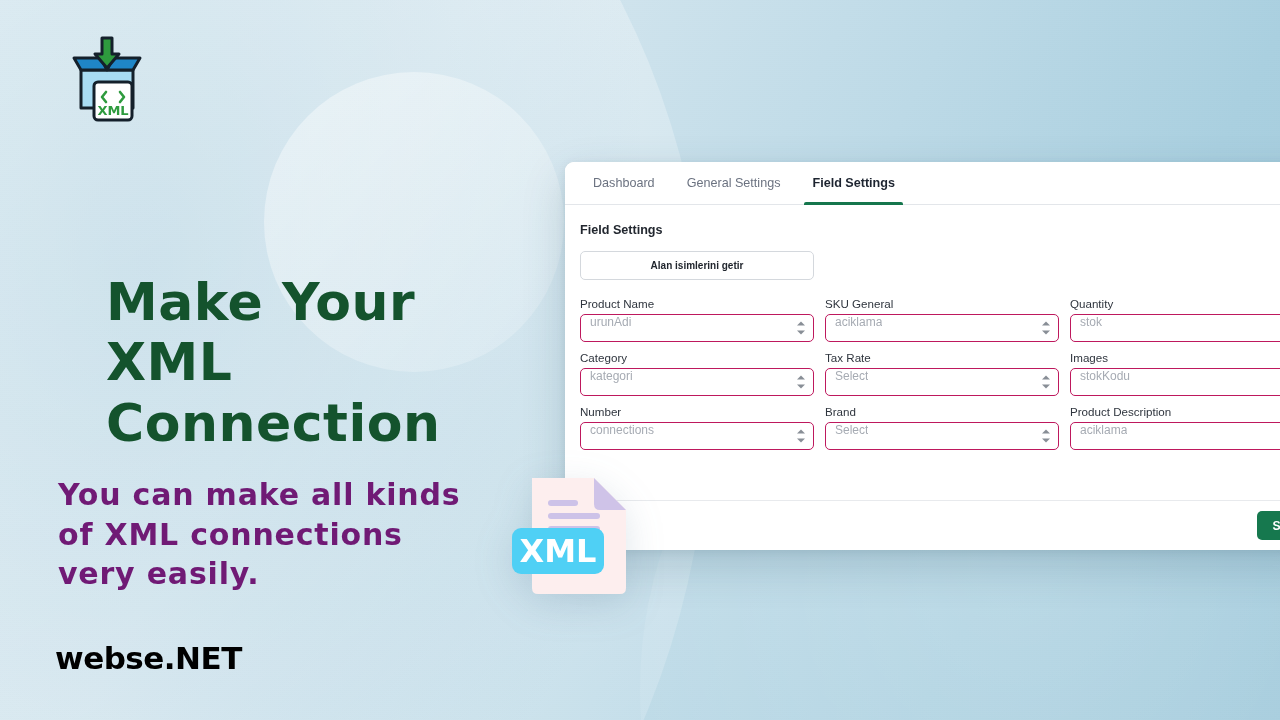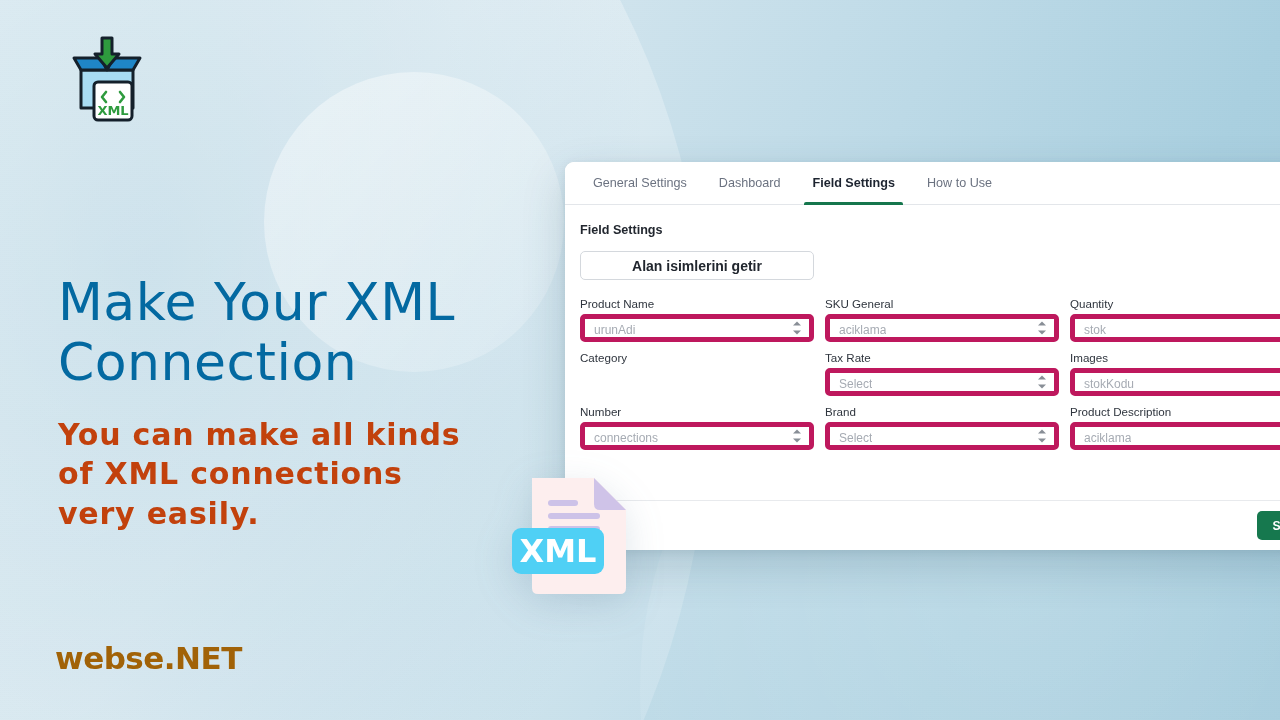--- a/index.html
+++ b/index.html
@@ -67,45 +67,46 @@
   }
 
   
   .hero {
     position: absolute;
     left: 58px; top: 272px;
     width: 500px;
   }
   .hero-title {
     font-family: "DejaVu Sans", sans-serif;
-    font-weight: normal;
+    font-weight: bold;
     font-size: 52px;
     line-height: 1.16;
     letter-spacing: 0.5px;
-    color: #0369a1;
+    color: #14532d;
+    margin-left: 48px;
   }
   .hero-sub {
     margin-top: 22px;
     font-family: "DejaVu Sans", sans-serif;
     font-weight: bold;
     font-size: 30px;
     line-height: 1.32;
     letter-spacing: 0.8px;
-    color: #c2410c;
+    color: #701a75;
   }
 
   
   .footer-brand {
     position: absolute;
     left: 55px; bottom: 44px;
     font-family: "DejaVu Sans", sans-serif;
     font-weight: bold;
     font-size: 31px;
     letter-spacing: -0.5px;
-    color: #a16207;
+    color: #000000;
   }
 
   
   .xml-illus {
     position: absolute;
     left: 510px; top: 470px;
     width: 128px; height: 130px;
     z-index: 5;
     filter: drop-shadow(0 10px 18px rgba(80,110,140,.18));
   }
@@ -167,21 +168,21 @@
     padding-left: 0;
   }
   .fetch-btn {
     display: block;
     width: 234px;
     height: 29px;
     background: #ffffff;
     border: 1px solid #d4d8dd;
     border-radius: 5px;
     font-family: "Liberation Sans", sans-serif;
-    font-size: 14px;
+    font-size: 10px;
     font-weight: bold;
     color: #21262e;
     cursor: pointer;
     margin-bottom: 17px;
   }
 
   .field-grid {
     display: grid;
     grid-template-columns: 234px 234px 234px;
     column-gap: 11px;
@@ -191,24 +192,24 @@
   .field-label {
     font-size: 11.6px;
     color: #2f353e;
     margin-bottom: 4px;
     white-space: nowrap;
   }
   .field-control {
     position: relative;
     height: 28px;
     background: #fff;
-    border: 5px solid #be185d;
+    border: 1px solid #be185d;
     border-radius: 5px;
     display: flex;
-    align-items: flex-end;
+    align-items: flex-start;
     padding: 0 9px;
     cursor: pointer;
   }
   .field-value {
     font-size: 12px;
     color: #a6abb3;
     white-space: nowrap;
     overflow: hidden;
   }
   .stepper {
@@ -306,31 +307,28 @@
     <rect x="38" y="56" width="52" height="6" rx="3" fill="#cdc2e8"></rect>
     <rect x="2" y="58" width="92" height="46" rx="9" fill="#4fd0f5"></rect>
     <text x="48" y="92" font-family="DejaVu Sans, sans-serif" font-size="32" font-weight="bold" fill="#ffffff" text-anchor="middle">XML</text>
   </svg>
 </div>
 
 <div class="panel">
 
   <div class="tabbar">
     <div class="tab">
+        <span>Dashboard</span>
+      </div>
+    <div class="tab">
         <span>General Settings</span>
-      </div>
-    <div class="tab">
-        <span>Dashboard</span>
       </div>
     <div class="tab active">
         <span>Field Settings</span>
       </div>
-    <div class="tab">
-        <span>How to Use</span>
-      </div>
   </div>
 
   <div class="panel-body">
     <div class="section-title">Field Settings</div>
 
     <button class="fetch-btn">Alan isimlerini getir</button>
 
     <div class="field-grid">
 
       <div class="field">
@@ -358,20 +356,27 @@
       <div class="field">
         <span class="field-label">Quantity</span>
         <div class="field-control">
           <span class="field-value">stok</span>
 
         </div>
       </div>
 
       <div class="field">
         <span class="field-label">Category</span>
+        <div class="field-control">
+          <span class="field-value">kategori</span>
+          <span class="stepper">
+              <i class="up"></i>
+              <i class="down"></i>
+            </span>
+        </div>
       </div>
 
       <div class="field">
         <span class="field-label">Tax Rate</span>
         <div class="field-control">
           <span class="field-value">Select</span>
           <span class="stepper">
               <i class="up"></i>
               <i class="down"></i>
             </span>

